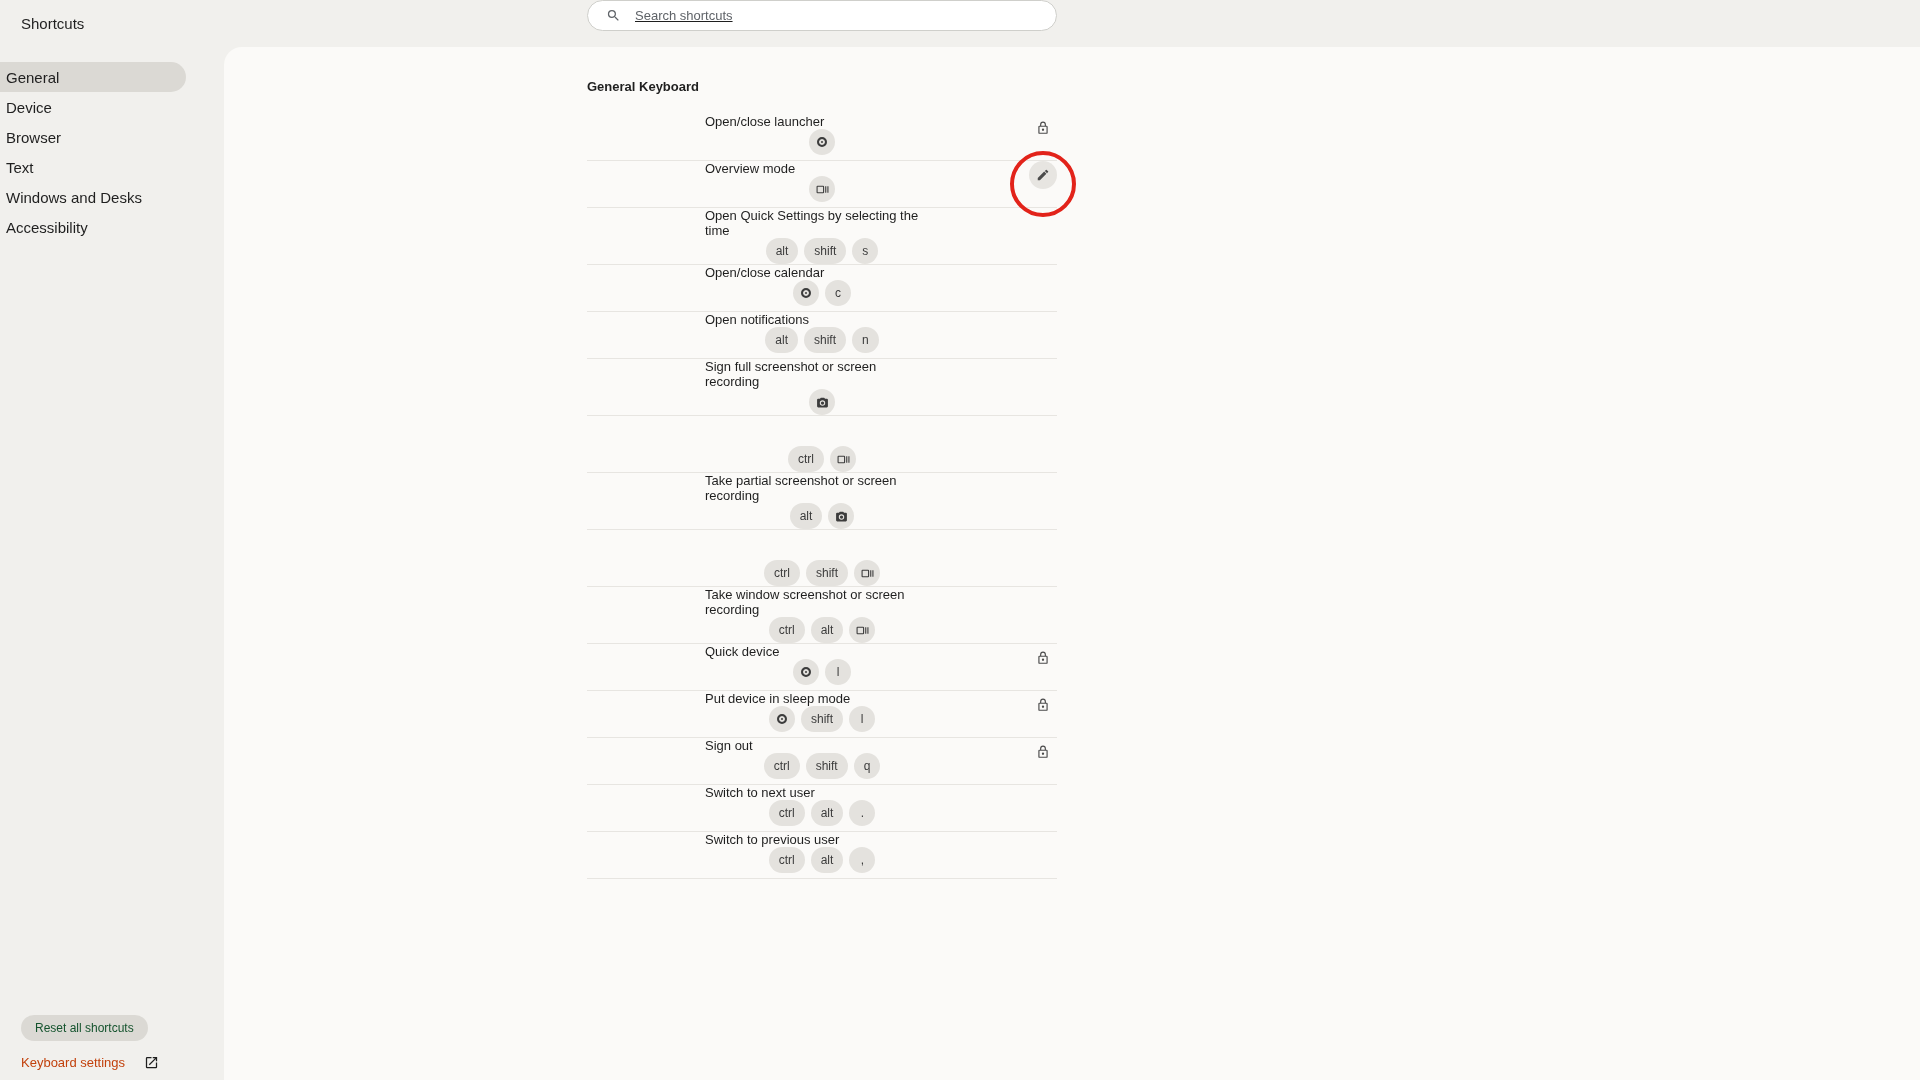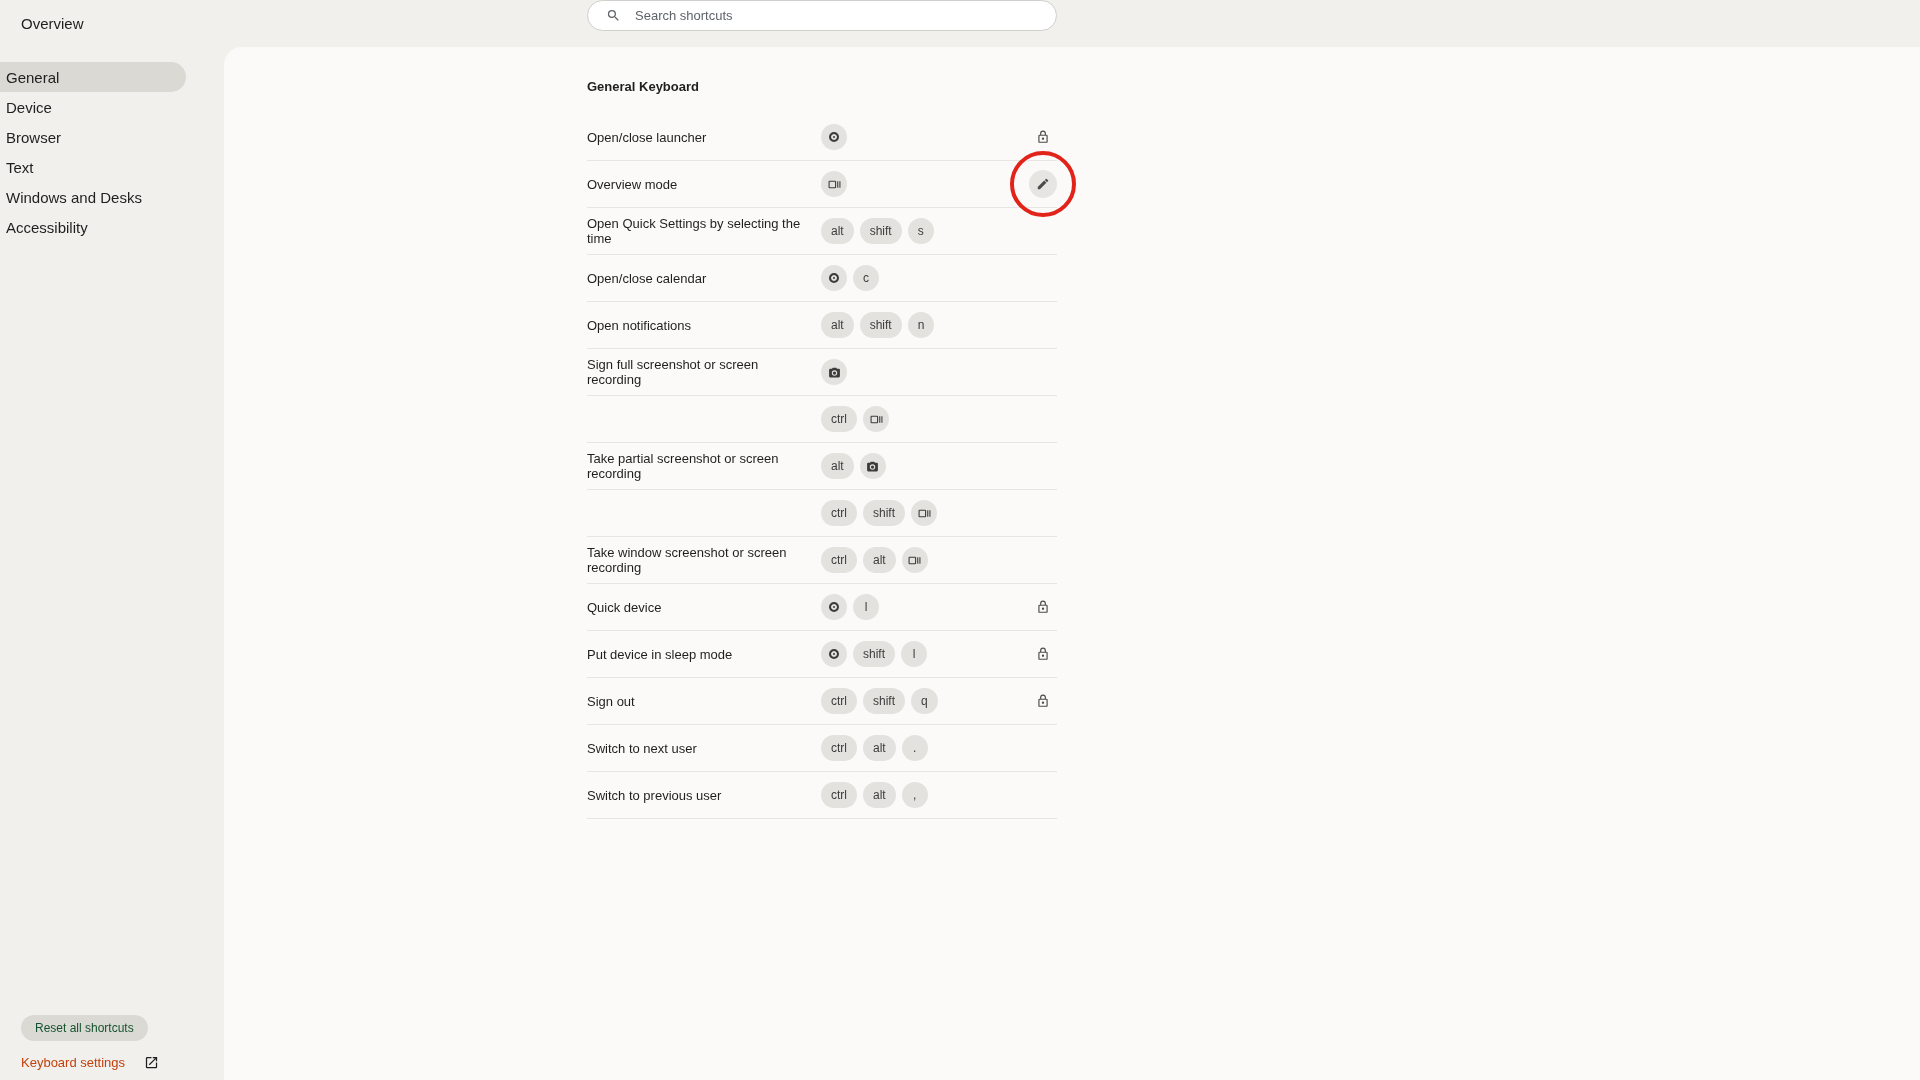--- a/index.html
+++ b/index.html
@@ -39,20 +39,21 @@
 .searchbox {
   margin-top:0px;
   width:100%;
   height:31px;
   border:1px solid #cfcfcb;
   border-radius:18px;
   background:#fff;
   display:flex;
   align-items:center;
   padding:0 18px;
+  text-decoration:underline;
 }
 .searchbox svg { width:15px; height:15px; fill:#5f6368; margin-right:14px; }
 .searchbox input {
   border:none;
   outline:none;
   font-size:13px;
   flex:1;
   background:transparent;
   color:#1f1f1f;
 }
@@ -127,20 +128,21 @@
   font-weight:600;
   margin-bottom:20px;
 }
 
 .row {
   display:flex;
   align-items:center;
   min-height:47px;
   border-bottom:1px solid #e7e5e1;
   position:relative;
+  flex-direction:column;
 }
 .row-label {
   width:234px;
   font-size:13px;
   padding-right:10px;
 }
 .keys {
   display:flex;
   gap:6px;
   flex-wrap:wrap;
@@ -203,21 +205,21 @@
   box-shadow:inset 0 0 0 2px #e4e2de;
 }
 
 .icon-svg { width:13px; height:13px; fill:#3c3c3c; }
 </style>
 </head>
 <body>
 
 <div class="app">
   <div class="topbar">
-    <div class="page-title">Overview</div>
+    <div class="page-title">Shortcuts</div>
     <div class="search-wrap">
       <div class="searchbox">
         <svg viewBox="0 0 24 24">
             <path d="M15.5 14h-.79l-.28-.27A6.471 6.471 0 0016 9.5 6.5 6.5 0 109.5 16c1.61 0 3.09-.59 4.23-1.57l.27.28v.79l5 4.99L20.49 19l-4.99-5zm-6 0C7.01 14 5 11.99 5 9.5S7.01 5 9.5 5 14 7.01 14 9.5 11.99 14 9.5 14z"></path>
           </svg>
         <input type="text" placeholder="Search shortcuts" style="">
       </div>
     </div>
   </div>
 

